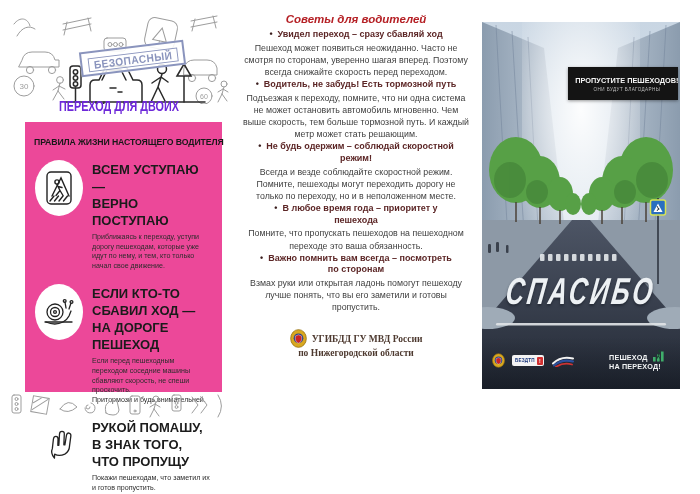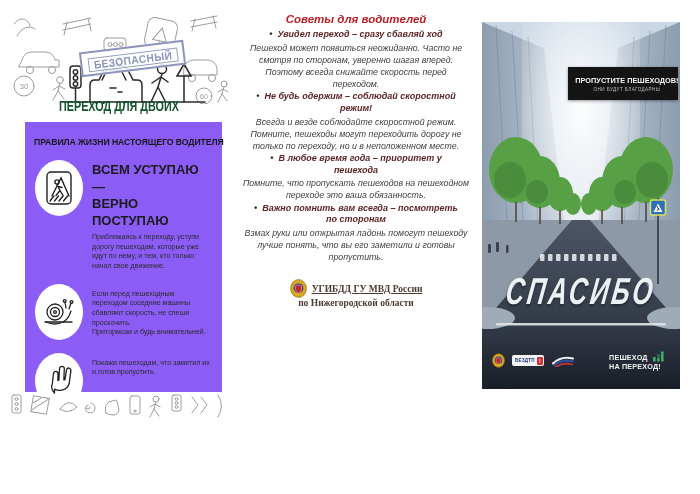--- a/index.html
+++ b/index.html
@@ -14,54 +14,54 @@
   .stamp {
     position:absolute; left:80px; top:46px; transform:rotate(-7deg);
     border:2px solid #8a94bd; padding:1.5px; background:rgba(255,255,255,.88); z-index:3;
   }
   .stamp-inner {
     border:1.5px solid #8a94bd; padding:0 5px; color:#8a94bd;
     font-weight:800; font-size:11px; letter-spacing:.5px; display:inline-block; transform:scaleX(.92);
   }
   .fold-title {
     position:absolute; left:8px; top:99px; width:222px; text-align:center;
-    font-weight:700; font-size:13.5px; color:#14532d; letter-spacing:0;
+    font-weight:700; font-size:13.5px; color:#6d28d9; letter-spacing:0;
   }
   .fold-title span { display:inline-block; transform:scale(.8,1.1); white-space:nowrap; }
   .rules-box {
     position:absolute; left:25px; top:122px; width:197px; height:270px;
-    background:#8b5cf6; padding:15px 9px 8px 9px;
+    background:#ec4899; padding:15px 9px 8px 9px;
   }
   .rules-title {
     text-align:center; font-weight:700; font-size:8.7px; color:#181818;
     letter-spacing:-.1px; white-space:nowrap;
   }
   .rule-item { display:flex; align-items:flex-start; margin-top:13px; padding:0 1px; }
   .rule-icon-wrap {
     flex:0 0 48px; height:56px; background:#fff; border-radius:50%;
     display:flex; align-items:center; justify-content:center; margin-right:9px;
   }
   .rule-text { flex:1; padding-top:2px; }
   .rule-heading { font-weight:700; font-size:13px; line-height:1.3; color:#1b1b1b; }
   .rule-body { font-size:7.1px; line-height:1.35; color:#2c2c2c; margin-top:3.5px; white-space:pre-line; }
   
   .mid { position:absolute; left:242px; top:13px; width:228px; text-align:center; }
   .mid-title {
     font-size:11.5px; font-weight:700; font-style:italic; color:#b52025;
     margin-bottom:4px;
   }
-  .tip { margin-top:1px;font-style:italic; }
+  .tip { margin-top:1px; }
   .tip-heading {
     font-weight:700; font-size:9px; line-height:1.3; color:#5c2626;
     max-width:205px; margin:0 auto 1px auto;
   }
   .tip-heading::before { content:"•\00a0\00a0"; color:#3a1d1d; }
   .tip-body { font-size:8.8px; line-height:1.38; color:#3e3e3e; }
   .mid-footer { margin-top:16px; font-family:"Liberation Serif", serif; color:#4e3a30; }
-  .mid-footer-row { display:flex; align-items:center; justify-content:center; gap:5px;text-decoration:underline; }
+  .mid-footer-row { display:flex; align-items:center; justify-content:center; gap:5px; }
   .mid-footer-line { font-size:9.5px; font-weight:700; }
   
   .photo {
     position:absolute; left:482px; top:22px; width:198px; height:367px;
     overflow:hidden; background:#d7e0ea;
   }
   .scene { position:absolute; left:0; top:0; width:198px; height:367px; }
   .banner {
     position:absolute; left:86px; top:45px; width:110px; height:33px;
     background:#141414; display:flex; align-items:stretch; z-index:4;
@@ -192,34 +192,38 @@
             <circle cx="12" cy="14" r="1.4"></circle>
             <path d="M3,24 q9,4 17,0 q4,-2 6,-6 l2,-5"></path>
             <path d="M26,11 l2,-6 M23,10 l-1,-6"></path>
             <circle cx="28.5" cy="4" r="1.4"></circle>
               <circle cx="21.7" cy="3" r="1.4"></circle>
             <path d="M2,24 h27"></path>
           </g>
         </svg>
       </div>
       <div class="rule-text">
+        <div class="rule-heading" style="white-space:pre-line">ЕСЛИ КТО-ТО СБАВИЛ ХОД —
+НА ДОРОГЕ ПЕШЕХОД</div>
         <div class="rule-body">Если перед пешеходным переходом соседние машины сбавляют скорость, не спеши проскочить.
 Притормози и будь внимательней.</div>
       </div>
     </div>
 
     <div class="rule-item">
       <div class="rule-icon-wrap">
         <svg width="30" height="32" viewBox="0 0 30 32">
           <g stroke="#222" stroke-width="1.3" fill="none" stroke-linejoin="round" stroke-linecap="round" transform="rotate(-12 15 16)">
             <path d="M8,27 q-3,-6 0,-10 l3,-9 q1,-2.5 3,-2 q2,.5 1.5,3 l-1.5,6 l1,.3 l3,-11 q.7,-2.5 3,-2 q2.3,.5 1.7,3 l-2.7,10.5 l1,.3 l3.5,-9 q1,-2.5 3,-1.7 q2,.8 1.2,3.2 l-3.2,9 q-1.5,6 -6.5,7.5 q-6,1.5 -10,-2 z"></path>
           </g>
         </svg>
       </div>
       <div class="rule-text">
+        <div class="rule-heading" style="white-space:pre-line">РУКОЙ ПОМАШУ,
+В ЗНАК ТОГО, ЧТО ПРОПУЩУ</div>
         <div class="rule-body">Покажи пешеходам, что заметил их и готов пропустить.</div>
       </div>
     </div>
   </div>
 
   <svg class="doodle-strip" viewBox="0 0 222 32">
     <g stroke="#9d9d9d" stroke-width="1" fill="none" stroke-linecap="round">
       <rect x="4" y="4" width="9" height="18" rx="2"></rect>
       <circle cx="8.5" cy="8" r="1.5"></circle>
         <circle cx="8.5" cy="13" r="1.5"></circle>
@@ -243,20 +247,24 @@
       <path d="M210,4 q7,11 0,22"></path>
     </g>
   </svg>
 
   <div class="mid">
     <div class="mid-title">Советы для водителей</div>
 
     <div class="tip">
       <div class="tip-heading">Увидел переход – сразу сбавляй ход</div>
       <div class="tip-body">Пешеход может появиться неожиданно. Часто не смотря по сторонам, уверенно шагая вперед. Поэтому всегда снижайте скорость перед переходом.</div>
+    </div>
+    <div class="tip">
+      <div class="tip-heading">Водитель, не забудь! Есть тормозной путь</div>
+      <div class="tip-body">Подъезжая к переходу, помните, что ни одна система не может остановить автомобиль мгновенно. Чем выше скорость, тем больше тормозной путь. И каждый метр может стать решающим.</div>
     </div>
     <div class="tip">
       <div class="tip-heading">Не будь одержим – соблюдай скоростной режим!</div>
       <div class="tip-body">Всегда и везде соблюдайте скоростной режим. Помните, пешеходы могут переходить дорогу не только по переходу, но и в неположенном месте.</div>
     </div>
     <div class="tip">
       <div class="tip-heading">В любое время года – приоритет у пешехода</div>
       <div class="tip-body">Помните, что пропускать пешеходов на пешеходном переходе это ваша обязанность.</div>
     </div>
     <div class="tip">

